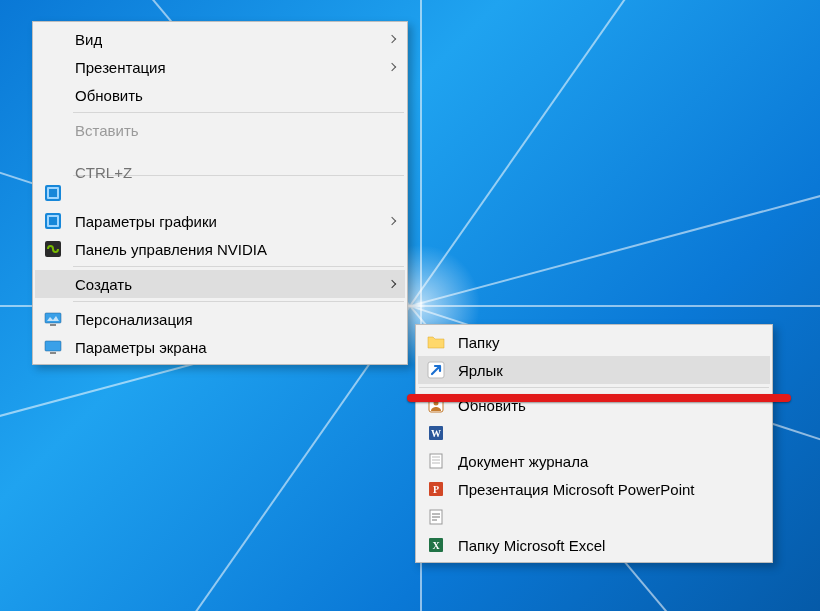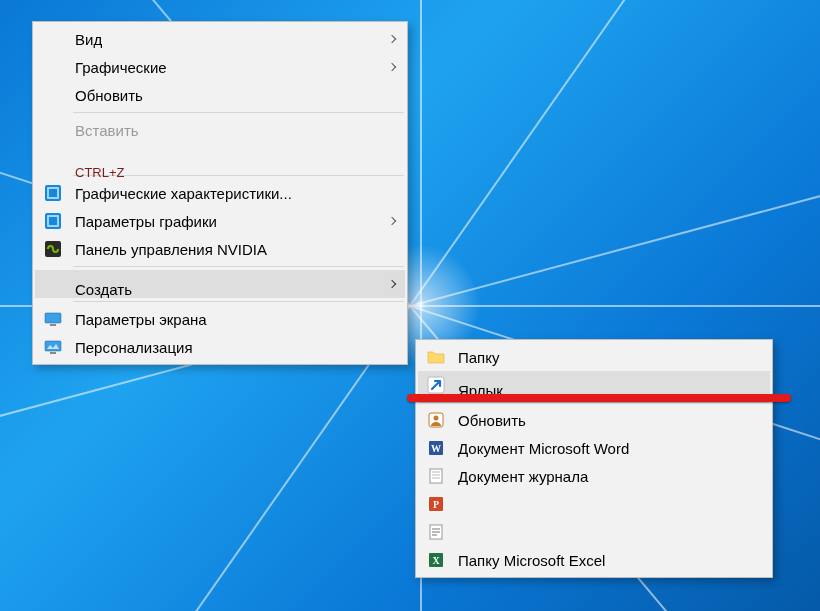--- a/index.html
+++ b/index.html
@@ -39,37 +39,36 @@
     box-shadow: 4px 4px 8px rgba(0,0,0,0.25);
     padding: 3px 2px;
   }
   .menu-main {
     left: 32px; top: 21px;
     width: 376px;
   }
   .menu-sub {
     left: 415px; top: 324px;
     width: 358px;
-    margin-top: 15px;
   }
 
   .menu-item {
     position: relative;
     display: flex;
     align-items: center;
     height: 28px;
     padding-left: 40px;
     padding-right: 24px;
     color: #000;
     white-space: nowrap;
   }
   .menu-item.disabled { color: #9a9a9a; }
-  .menu-item.hover { background: #dedede; align-items: flex-end; }
+  .menu-item.hover { background: #dedede; }
   .menu-item .label { flex: 1; }
-  .menu-item .shortcut { color: #7f1d1d; font-size: 13px; margin-top: 28px; }
+  .menu-item .shortcut { color: #737373; font-size: 15px; margin-top: 28px; }
 
   .chevron {
     position: absolute;
     right: 10px; top: 50%;
     width: 6px; height: 6px;
     border-top: 1.5px solid #555;
     border-right: 1.5px solid #555;
     transform: translateY(-50%) rotate(45deg);
   }
   .menu-item.hover .chevron { border-color: #333; }
@@ -111,21 +110,21 @@
   <div class="beam b5"></div>
   <div class="beam b6"></div>
 
   <div class="context-menu menu-main">
 
     <div class="menu-item">
       <span class="label">Вид</span>
       <span class="chevron"></span>
     </div>
     <div class="menu-item">
-      <span class="label">Графические</span>
+      <span class="label">Презентация</span>
       <span class="chevron"></span>
     </div>
     <div class="menu-item">
       <span class="label">Обновить</span>
     </div>
 
     <div class="separator"></div>
 
     <div class="menu-item disabled">
       <span class="label">Вставить</span>
@@ -137,21 +136,20 @@
     <div class="separator"></div>
 
     <div class="menu-item">
       <span class="icon">
         <svg viewBox="0 0 18 18">
             <rect x="1" y="1" width="16" height="16" rx="2" fill="#1787d9"></rect>
             <rect x="3" y="3" width="12" height="12" rx="1" fill="#9fd6ff"></rect>
             <rect x="5" y="5" width="8" height="8" fill="#1787d9"></rect>
           </svg>
       </span>
-      <span class="label">Графические характеристики...</span>
     </div>
     <div class="menu-item">
       <span class="icon">
         <svg viewBox="0 0 18 18">
             <rect x="1" y="1" width="16" height="16" rx="2" fill="#1787d9"></rect>
             <rect x="3" y="3" width="12" height="12" rx="1" fill="#9fd6ff"></rect>
             <rect x="5" y="5" width="8" height="8" fill="#1787d9"></rect>
           </svg>
       </span>
       <span class="label">Параметры графики</span>
@@ -173,34 +171,34 @@
       <span class="label">Создать</span>
       <span class="chevron"></span>
     </div>
 
     <div class="separator"></div>
 
     <div class="menu-item">
       <span class="icon">
         <svg viewBox="0 0 18 18">
             <rect x="1" y="3" width="16" height="10" rx="1" fill="#3aa0e8" stroke="#1b5f96" stroke-width="0.5"></rect>
-            <rect x="6" y="14" width="6" height="2" fill="#888"></rect>
-          </svg>
-      </span>
-      <span class="label">Параметры экрана</span>
-    </div>
-    <div class="menu-item">
-      <span class="icon">
-        <svg viewBox="0 0 18 18">
-            <rect x="1" y="3" width="16" height="10" rx="1" fill="#3aa0e8" stroke="#1b5f96" stroke-width="0.5"></rect>
             <path d="M3 11 L6 7 L9 10 L12 6 L15 11 Z" fill="#fff" opacity="0.7"></path>
             <rect x="6" y="14" width="6" height="2" fill="#888"></rect>
           </svg>
       </span>
       <span class="label">Персонализация</span>
+    </div>
+    <div class="menu-item">
+      <span class="icon">
+        <svg viewBox="0 0 18 18">
+            <rect x="1" y="3" width="16" height="10" rx="1" fill="#3aa0e8" stroke="#1b5f96" stroke-width="0.5"></rect>
+            <rect x="6" y="14" width="6" height="2" fill="#888"></rect>
+          </svg>
+      </span>
+      <span class="label">Параметры экрана</span>
     </div>
   </div>
 
   <div class="context-menu menu-sub">
 
     <div class="menu-item">
       <span class="icon">
         <svg viewBox="0 0 18 18">
             <path d="M1 4 h5 l2 2 h9 v9 h-16 z" fill="#ffd86b" stroke="#d8a52a" stroke-width="0.5"></path>
           </svg>
@@ -231,21 +229,20 @@
       <span class="label">Обновить</span>
     </div>
 
     <div class="menu-item">
       <span class="icon">
         <svg viewBox="0 0 18 18">
             <rect x="2" y="2" width="14" height="14" rx="1" fill="#2b579a"></rect>
             <text x="9" y="13" font-size="10" font-weight="bold" fill="#fff" text-anchor="middle" font-family="Segoe UI">W</text>
           </svg>
       </span>
-      <span class="label">Документ Microsoft Word</span>
     </div>
 
     <div class="menu-item">
       <span class="icon">
         <svg viewBox="0 0 18 18">
             <rect x="3" y="2" width="12" height="14" fill="#fff" stroke="#999"></rect>
             <line x1="5" y1="5" x2="13" y2="5" stroke="#bbb"></line>
             <line x1="5" y1="8" x2="13" y2="8" stroke="#bbb"></line>
             <line x1="5" y1="11" x2="13" y2="11" stroke="#bbb"></line>
           </svg>
@@ -253,20 +250,21 @@
       <span class="label">Документ журнала</span>
     </div>
 
     <div class="menu-item">
       <span class="icon">
         <svg viewBox="0 0 18 18">
             <rect x="2" y="2" width="14" height="14" rx="1" fill="#d24726"></rect>
             <text x="9" y="13" font-size="10" font-weight="bold" fill="#fff" text-anchor="middle" font-family="Segoe UI">P</text>
           </svg>
       </span>
+      <span class="label">Презентация Microsoft PowerPoint</span>
     </div>
 
     <div class="menu-item">
       <span class="icon">
         <svg viewBox="0 0 18 18">
             <rect x="3" y="2" width="12" height="14" fill="#fff" stroke="#999"></rect>
             <line x1="5" y1="6" x2="13" y2="6" stroke="#777"></line>
             <line x1="5" y1="9" x2="13" y2="9" stroke="#777"></line>
             <line x1="5" y1="12" x2="10" y2="12" stroke="#777"></line>
           </svg>

